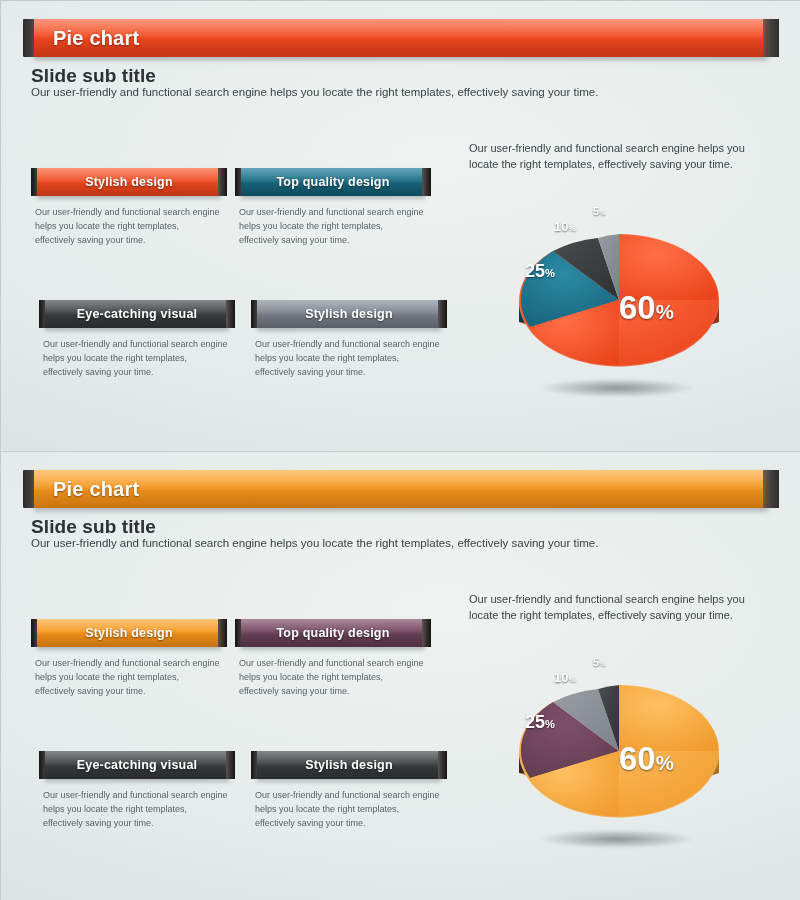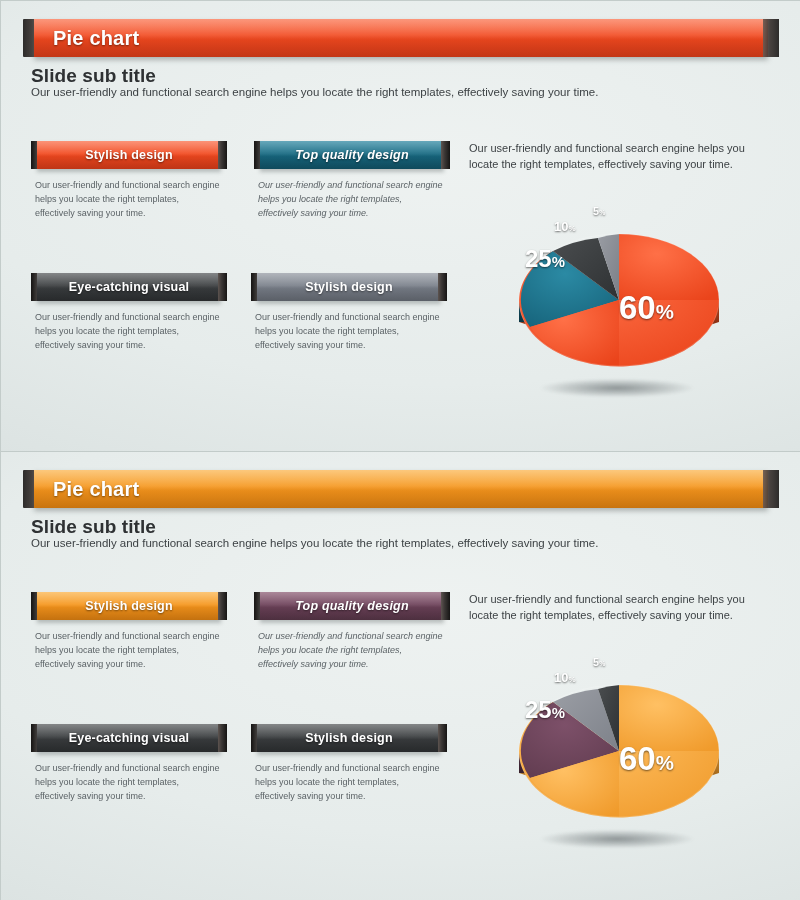--- a/index.html
+++ b/index.html
@@ -65,24 +65,24 @@
     font-size:19px;font-weight:bold;color:#2e3133;
     letter-spacing:.1px;
   }
   .subcopy{
     position:absolute;left:30px;top:84px;width:640px;
     font-size:11.5px;color:#3d4245;line-height:1.35;
   }
 
   
   .cards{position:absolute;left:30px;top:140px;width:420px;}
-  .card{position:absolute;width:196px;}
+  .card{position:absolute;width:196px;margin-top:27px;}
   .card.c0{left:0;top:0;}
-  .card.c1{left:223px;top:0;font-style:italic;}
-  .card.c2{left:0;top:132px;}
+  .card.c1{left:204px;top:0;}
+  .card.c2{left:8px;top:132px;}
   .card.c3{left:220px;top:132px;}
 
   .cardbar{
     position:relative;height:28px;width:196px;
   }
   .cardbar .fl,.cardbar .fr{
     position:absolute;top:0;width:9px;height:28px;
   }
   .cardbar .fl{left:0;background:linear-gradient(90deg,#161514 0%,#3b3735 60%,#5d5450 100%);}
   .cardbar .fr{right:0;background:linear-gradient(270deg,#161514 0%,#3b3735 60%,#5d5450 100%);}
@@ -130,21 +130,21 @@
     width:240px;height:168px;
   }
   .pie svg{display:block;overflow:visible;}
   .pct{
     position:absolute;color:#fff;font-weight:bold;
     text-shadow:0 1px 2px rgba(0,0,0,.55);
     z-index:5;pointer-events:none;
   }
   .pct .u{font-size:.62em;}
   .pct.p60{font-size:33px;left:150px;top:92px;}
-  .pct.p25{font-size:24px;left:56px;top:48px;}
+  .pct.p25{font-size:18px;left:56px;top:64px;}
   .pct.p10{font-size:13px;left:85px;top:22px;}
   .pct.p5{font-size:11px;left:124px;top:8px;}
 </style>
 </head>
 <body>
 
 <div class="page">
 
   <section class="slide first">
 

